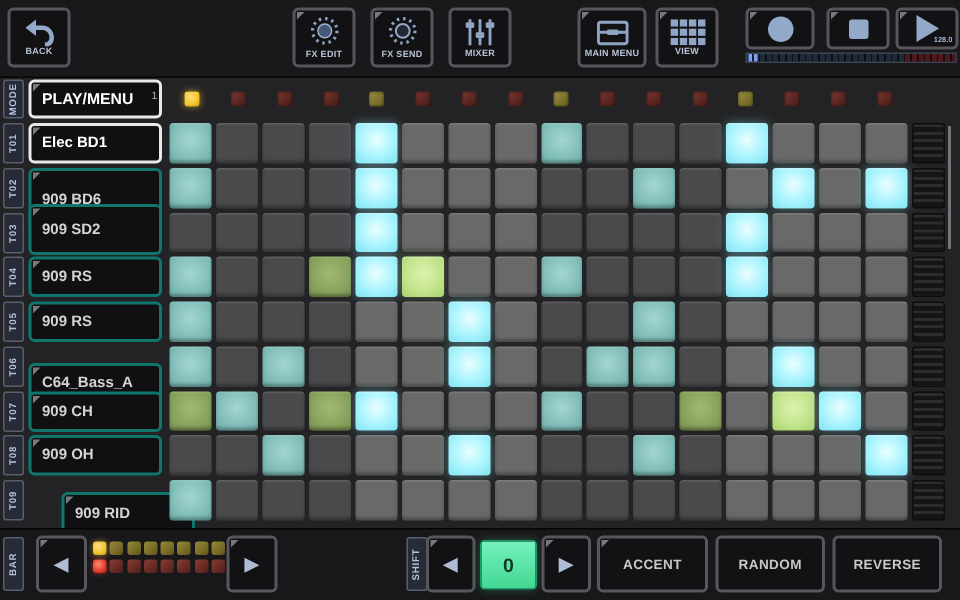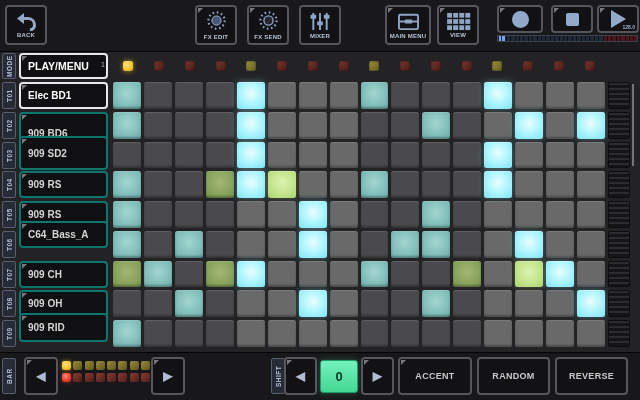--- a/index.html
+++ b/index.html
@@ -238,27 +238,27 @@
       <div class="namebtn fold sel" style="top: 82px; height: 27px;">Elec BD1</div>
       <div class="vtab" style="top: 112px; height: 27px;">T02</div>
       <div class="namebtn fold" style="top: 112px; height: 43px;">909 BD6</div>
       <div class="vtab" style="top: 142px; height: 27px;">T03</div>
       <div class="namebtn fold" style="top: 136px; height: 34px;">909 SD2</div>
       <div class="vtab" style="top: 171px; height: 27px;">T04</div>
       <div class="namebtn fold" style="top: 171px; height: 27px;">909 RS</div>
       <div class="vtab" style="top: 201px; height: 27px;">T05</div>
       <div class="namebtn fold" style="top: 201px; height: 27px;">909 RS</div>
       <div class="vtab" style="top: 231px; height: 27px;">T06</div>
-      <div class="namebtn fold" style="top: 221px; height: 27px;">C64_Bass_A</div>
+      <div class="namebtn fold" style="top: 242px; height: 27px;">C64_Bass_A</div>
       <div class="vtab" style="top: 261px; height: 27px;">T07</div>
       <div class="namebtn fold" style="top: 261px; height: 27px;">909 CH</div>
       <div class="vtab" style="top: 290px; height: 27px;">T08</div>
       <div class="namebtn fold" style="top: 290px; height: 27px;">909 OH</div>
       <div class="vtab" style="top: 320px; height: 27px;">T09</div>
-      <div class="namebtn fold" style="top: 313px; height: 29px;">909 RID</div>
+      <div class="namebtn fold" style="top: 328px; height: 29px; margin-left: 22px;">909 RID</div>
     </div>
 
   <div class="grid">
       <div class="cell s-soft"></div>
       <div class="cell off0"></div>
       <div class="cell off0"></div>
       <div class="cell off0"></div>
       <div class="cell s-hit"></div>
       <div class="cell off1"></div>
       <div class="cell off1"></div>

